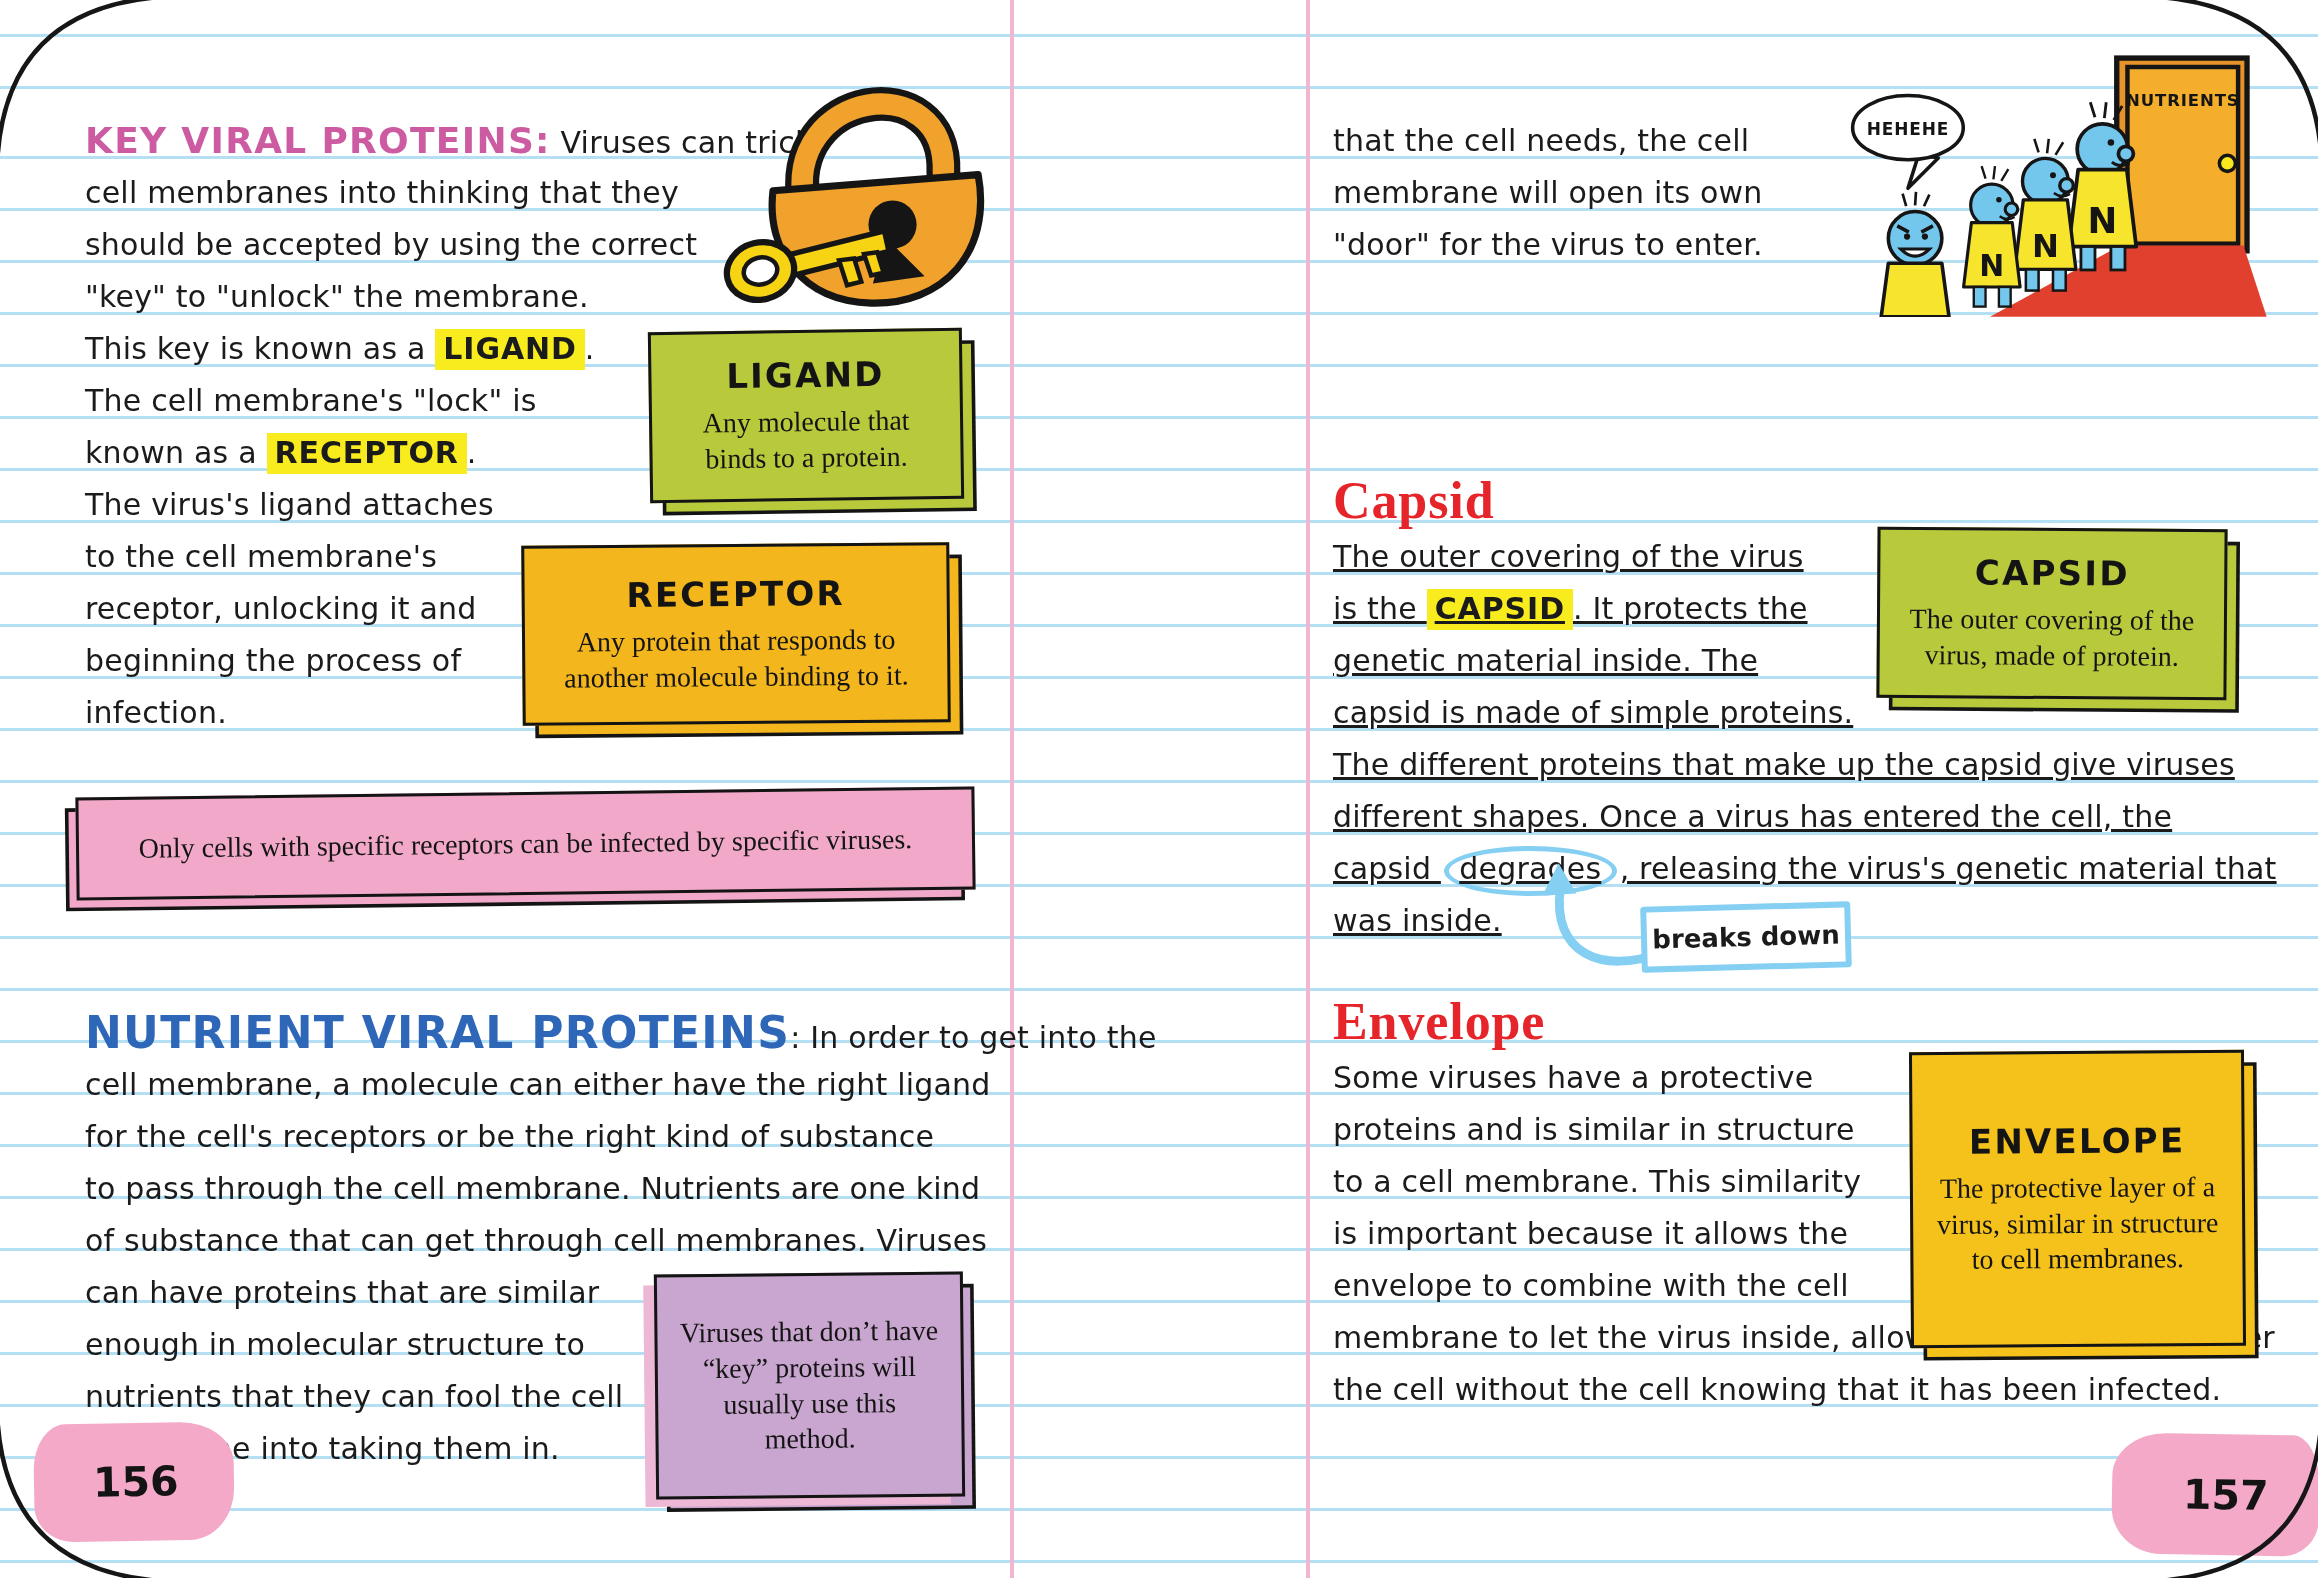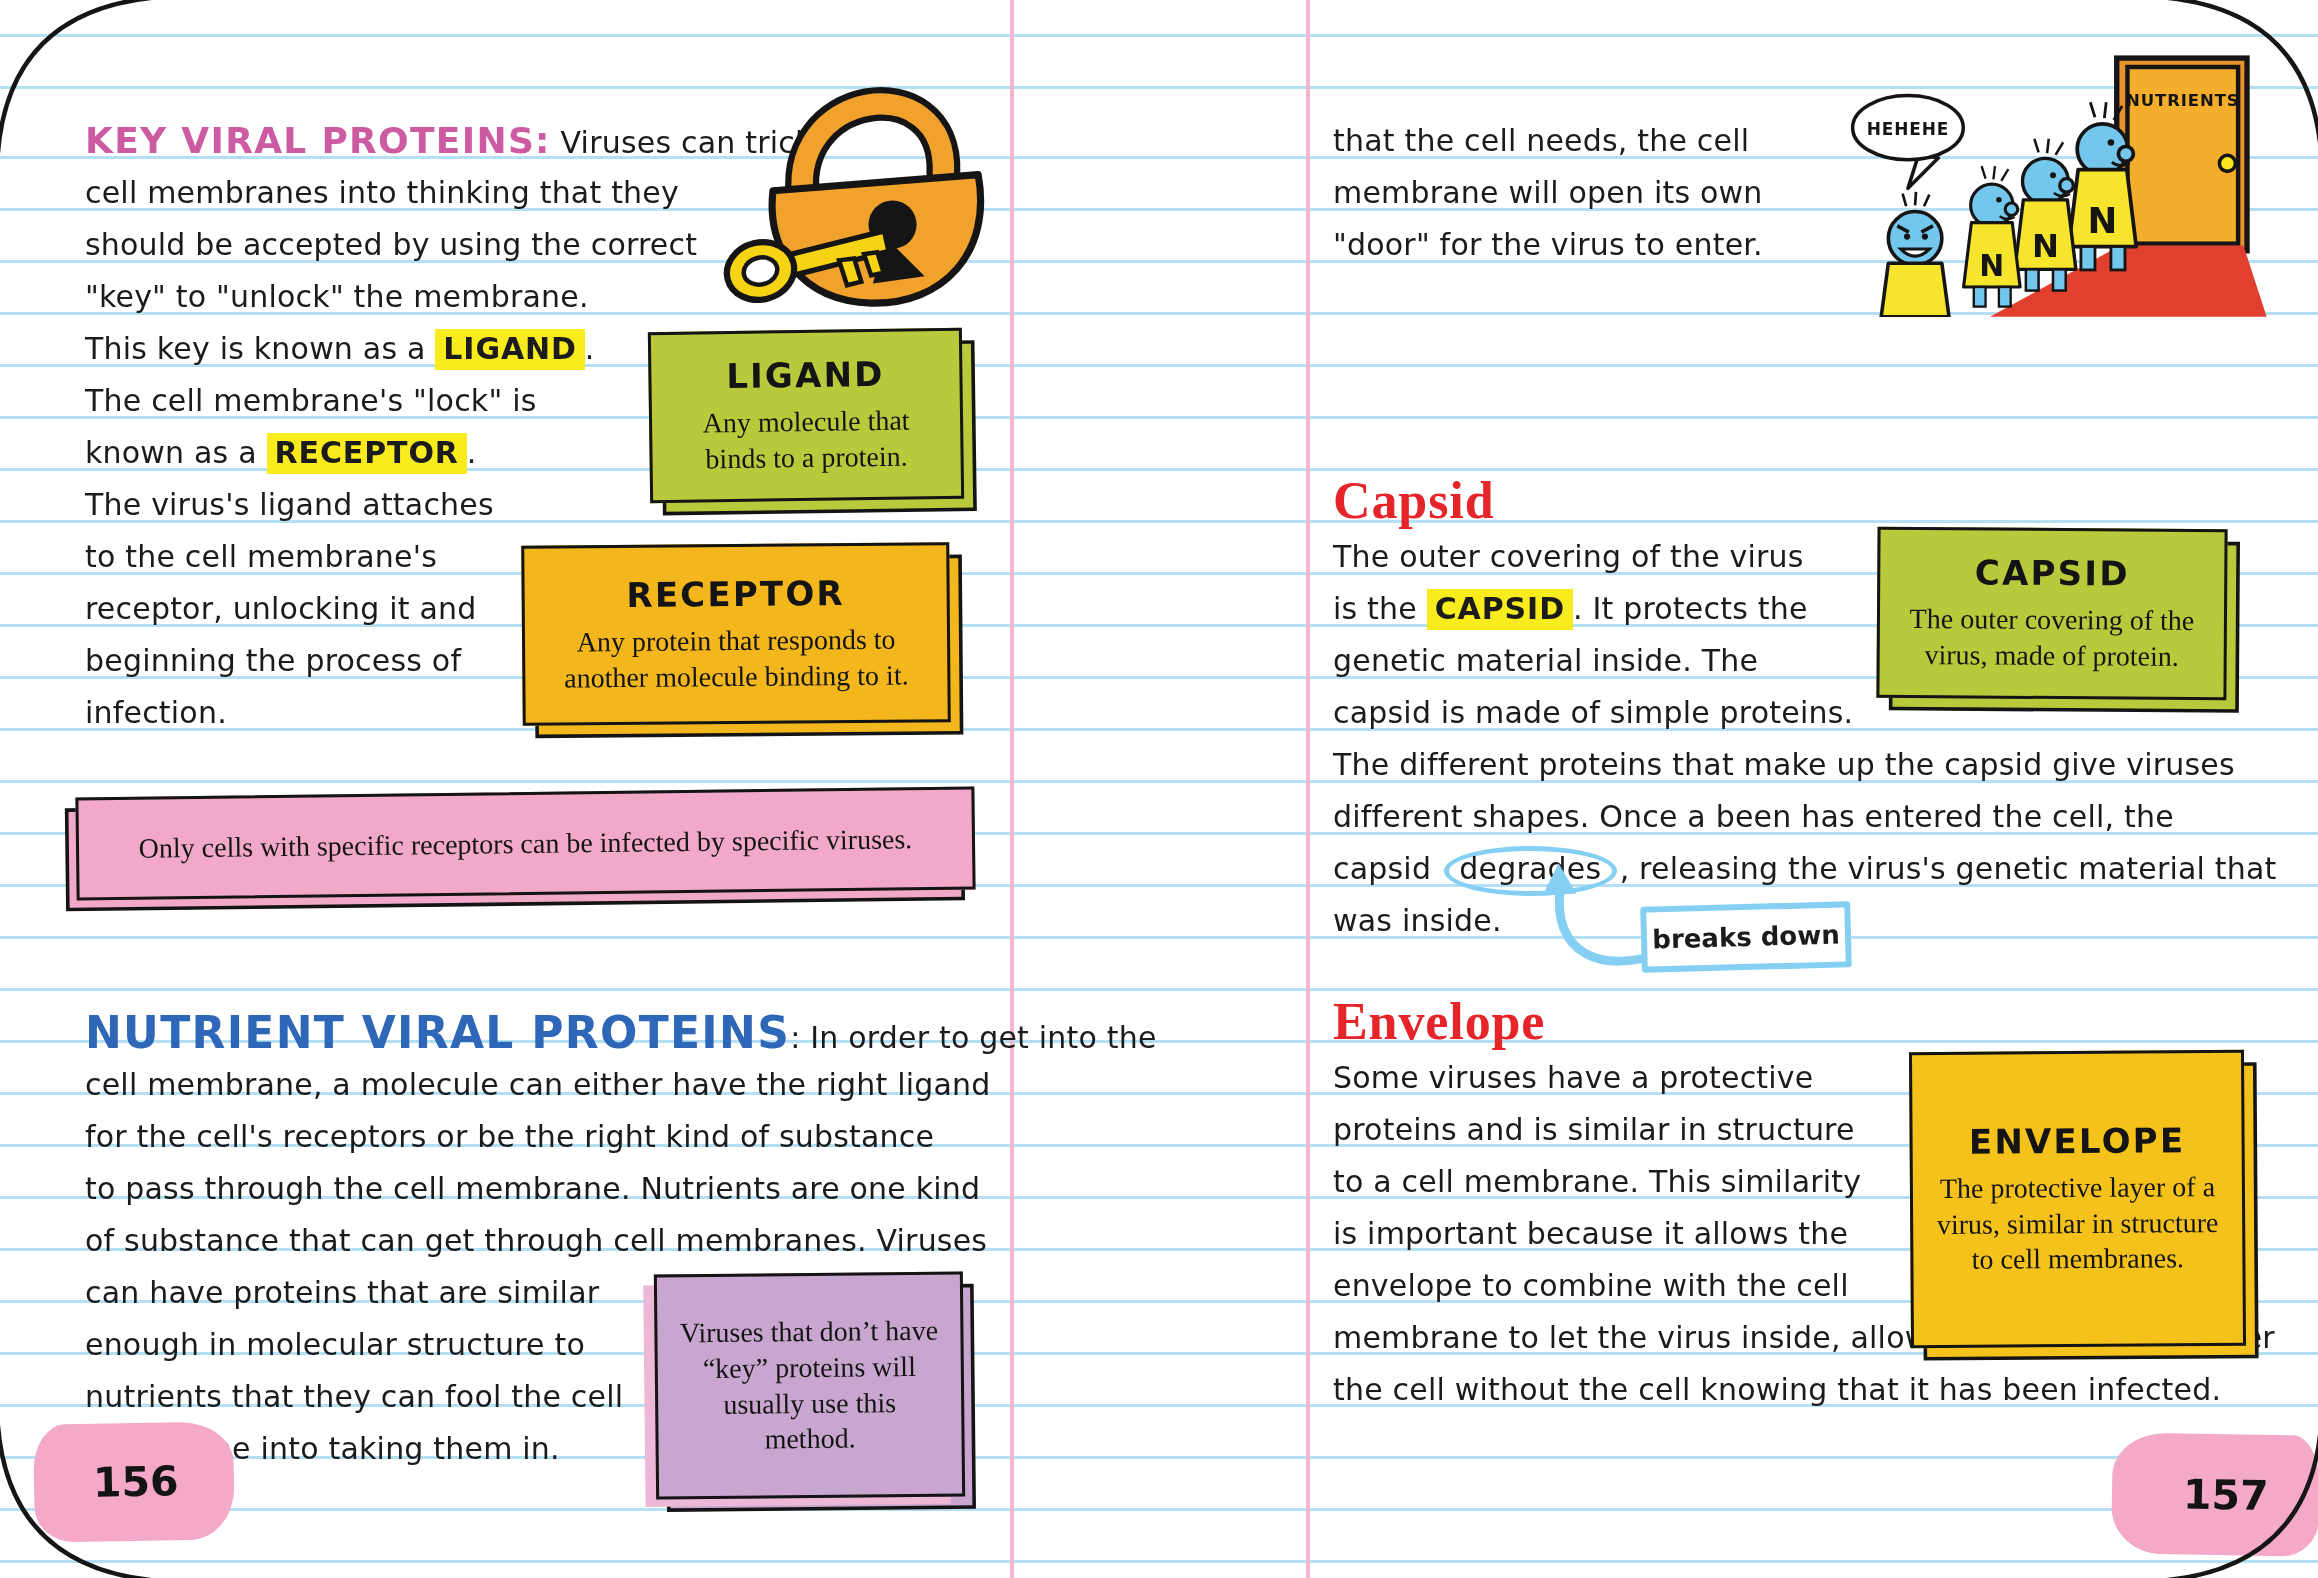--- a/index.html
+++ b/index.html
@@ -25,21 +25,21 @@
   }
   .tline span{vertical-align:baseline;}
   .seg-ph{color:#cd5ba2;font-weight:800;font-size:36px;letter-spacing:1.3px;}
   .seg-bh{color:#2e66b8;font-weight:800;font-size:44px;letter-spacing:1.3px;}
   .seg-hl{background:#f9ec1e;font-weight:800;letter-spacing:0.9px;padding:1.8px 8px 3.6px;}
   .seg-circ{border:5.4px solid #85cff2;border-radius:50%;padding:0 10.7px 5.4px;margin:0 2.7px;}
 
   #left-intro{left:85px;top:107px;}
   #left-nutrient{left:85px;top:999px;}
   #right-intro{left:1333px;top:107px;}
-  #right-capsid-para{left:1333px;top:523px;}
+  #right-capsid-para{left:1333px;top:523px;text-decoration:underline;}
   #right-envelope-para{left:1333px;top:1044px;}
 
   .red-heading{
     position:absolute;z-index:2;font-family:"Liberation Serif","DejaVu Serif",serif;
     font-weight:700;font-size:52px;color:#e6252b;letter-spacing:0.9px;
   }
   #capsid-heading{left:1333px;top:471px;}
   #envelope-heading{left:1333px;top:992px;}
 
   
@@ -216,21 +216,21 @@
     </svg>
   </div>
 
   <div class="red-heading" id="capsid-heading">Capsid</div>
   <div class="para" id="right-capsid-para">
       <div class="tline"><span>The outer covering of the virus</span></div>
       <div class="tline"><span>is the </span><span class="seg-hl">CAPSID</span><span>. It protects the</span></div>
       <div class="tline"><span>genetic material inside. The</span></div>
       <div class="tline"><span>capsid is made of simple proteins.</span></div>
       <div class="tline"><span>The different proteins that make up the capsid give viruses</span></div>
-      <div class="tline"><span>different shapes. Once a been has entered the cell, the</span></div>
+      <div class="tline"><span>different shapes. Once a virus has entered the cell, the</span></div>
       <div class="tline"><span>capsid </span><span class="seg-circ">degrades</span><span>, releasing the virus's genetic material that</span></div>
       <div class="tline"><span>was inside.</span></div>
     </div>
 
   <div class="defbox" id="capsid-box">
     <div class="box-title">CAPSID</div>
     <div class="box-body">The outer covering of the virus, made of protein.</div>
   </div>
 
   <div class="deco" style="left:1498px;top:856px;width:196px;height:134px;z-index:4;">

